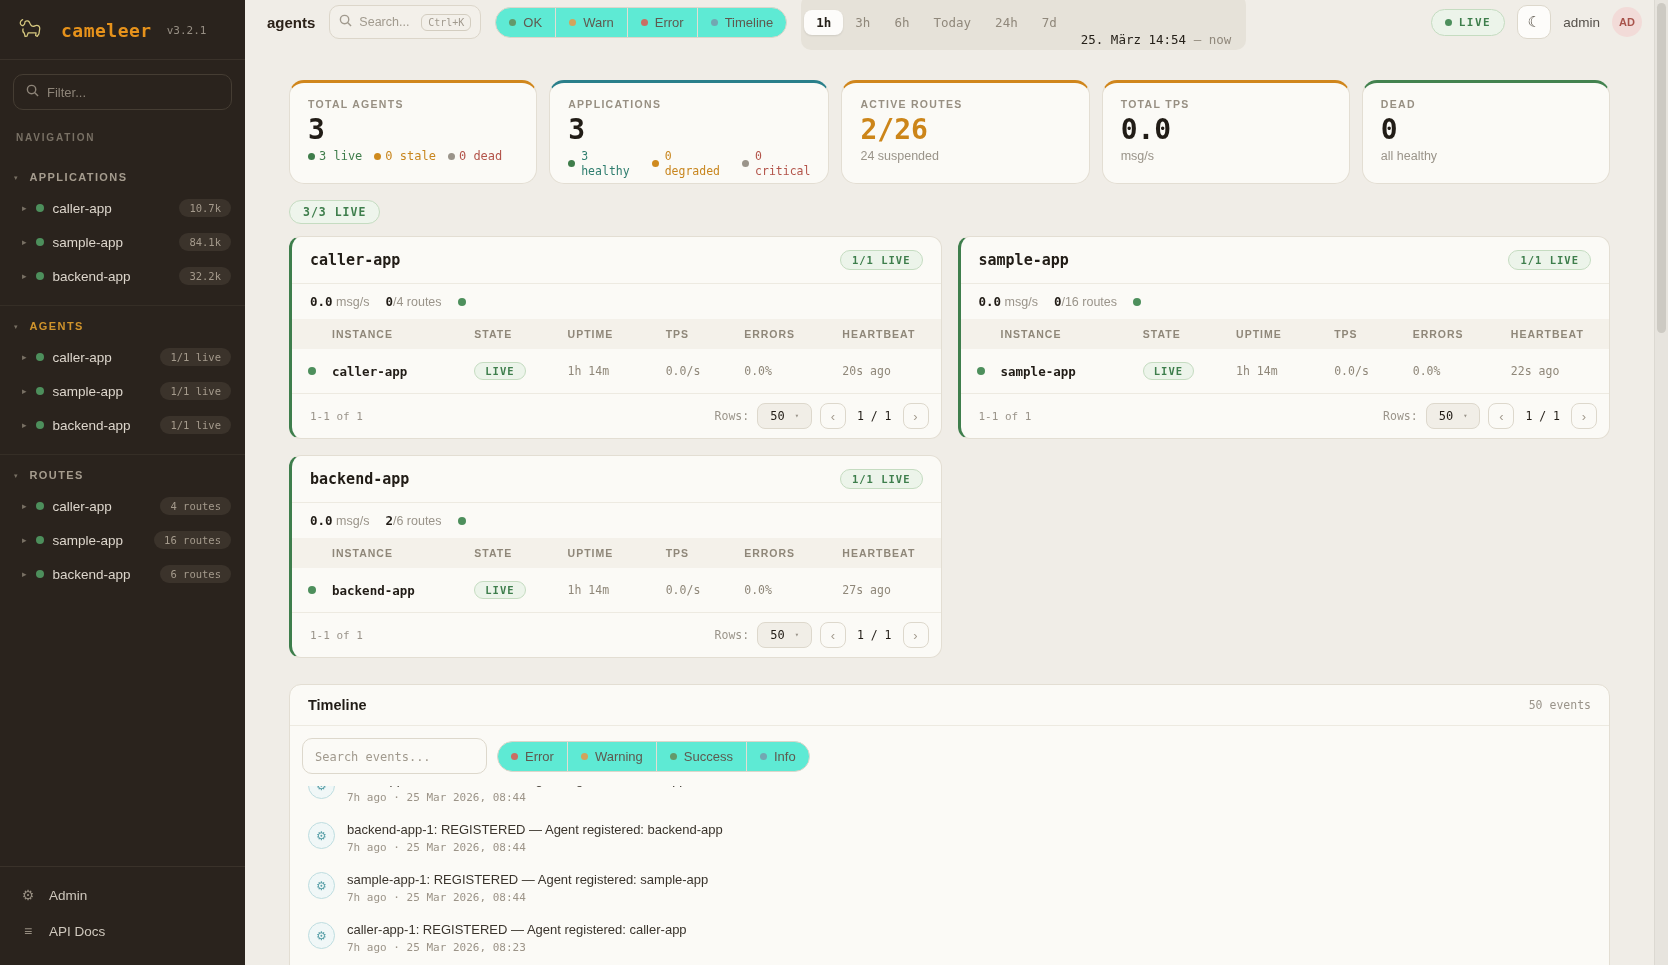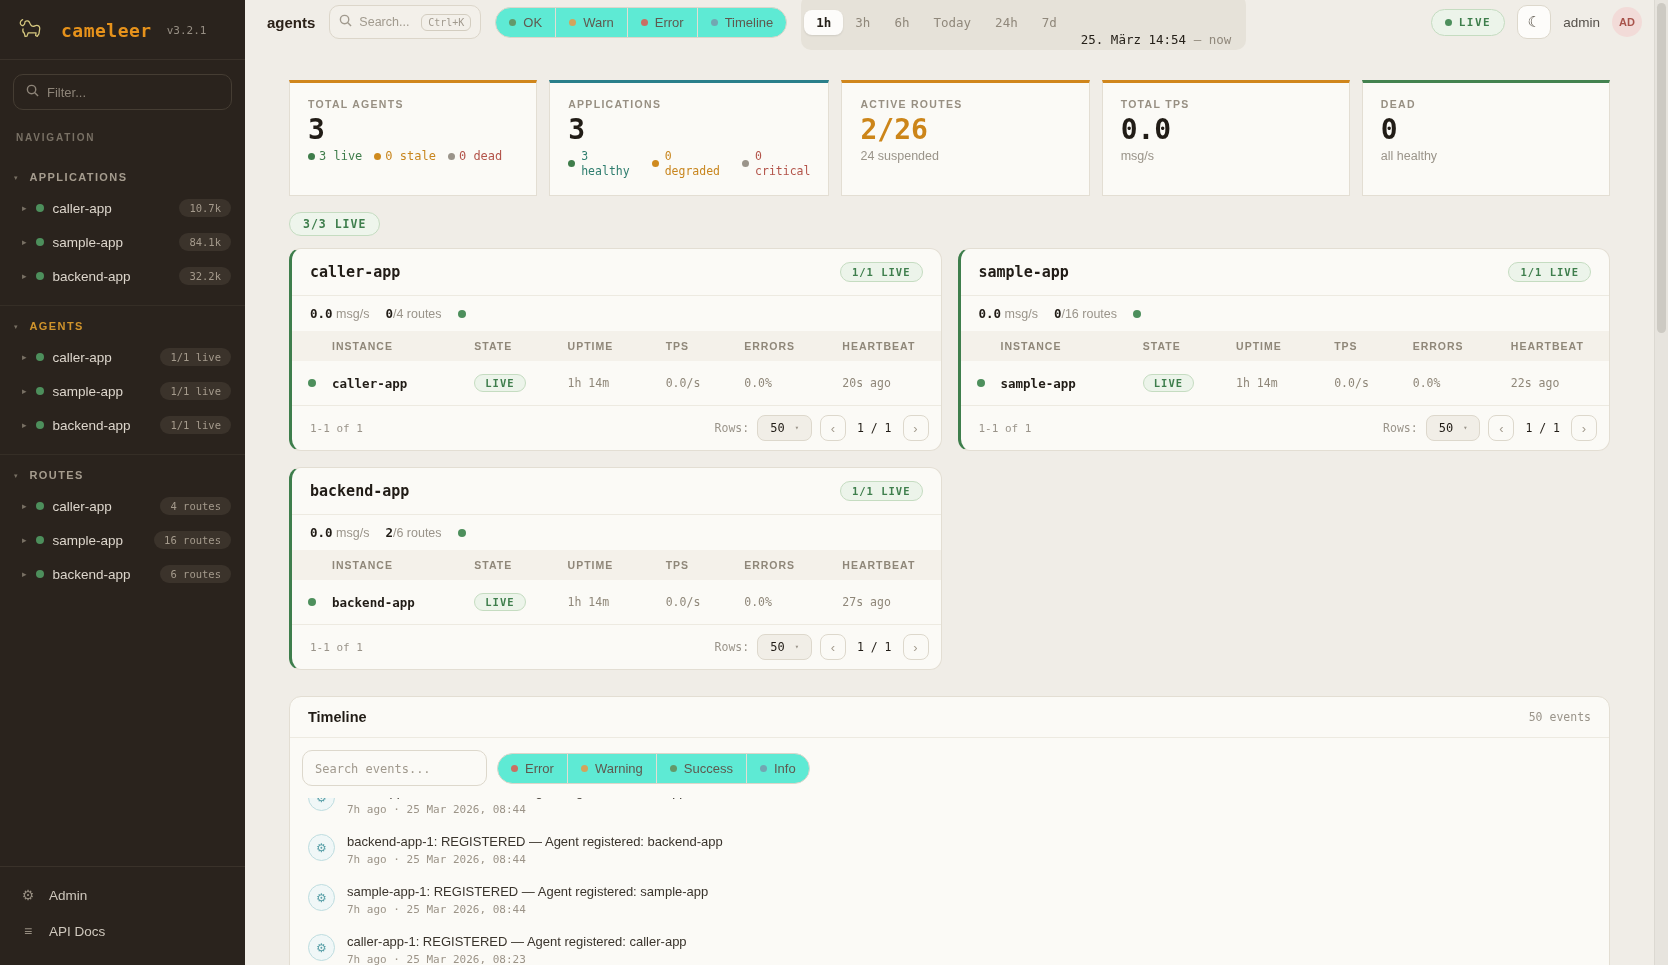--- a/index.html
+++ b/index.html
@@ -64,21 +64,21 @@
   .live-badge span.txt { font-family:var(--mono); font-size:11px; font-weight:bold; letter-spacing:1.5px; color:var(--green); }
   .gdotbg { background:var(--gdot); }
   .moon-btn { width:34px; height:34px; background:#fdfcfa; border:1px solid #ddd8cc; border-radius:10px; display:flex; align-items:center; justify-content:center; color:#5f594f; font-size:15px; cursor:pointer; }
   .user-name { font-size:13.5px; color:#55504a; }
   .avatar { width:30px; height:30px; border-radius:50%; background:#f2dbd8; color:#a8534b; font-size:11px; font-weight:bold; display:flex; align-items:center; justify-content:center; cursor:pointer; }
 
   .content { flex:1; padding:36px 58px 0 44px; overflow:hidden; }
 
   
   .stats-row { display:grid; grid-template-columns:repeat(5,1fr); gap:12px; }
-  .stat-card { background:var(--card); border:1px solid var(--border); border-top-width:3px; border-radius:0; padding:15px 18px; height:116px; }
+  .stat-card { background:var(--card); border:1px solid var(--border); border-top-width:3px; border-radius:15px; padding:15px 18px; height:104px; }
   .stat-label { font-size:10.5px; font-weight:bold; letter-spacing:1.3px; color:#978f82; }
   .stat-value { font-family:var(--mono); font-weight:bold; font-size:28px; color:#211c16; margin:4px 0 3px; line-height:1.15; }
   .stat-sub { font-size:12.5px; color:#9a948a; }
   .bd-row { display:flex; gap:12px; font-family:var(--mono); font-size:12px; align-items:center; }
   .bd-item { display:flex; align-items:center; gap:4px; }
   .hl-row { display:flex; gap:22px; }
   .hl-item { display:flex; align-items:center; gap:6px; }
   .hl-col { display:flex; flex-direction:column; line-height:1.25; font-family:var(--mono); font-size:11.5px; }
   .c-green { color:#3f7d4b; } .c-teal { color:#2e7d6e; } .c-orange { color:#c8861f; } .c-red { color:#b3544a; }
   .dot-green { background:#3f7d4b; } .dot-orange { background:#cf8a1e; } .dot-gray { background:#9a948a; }

